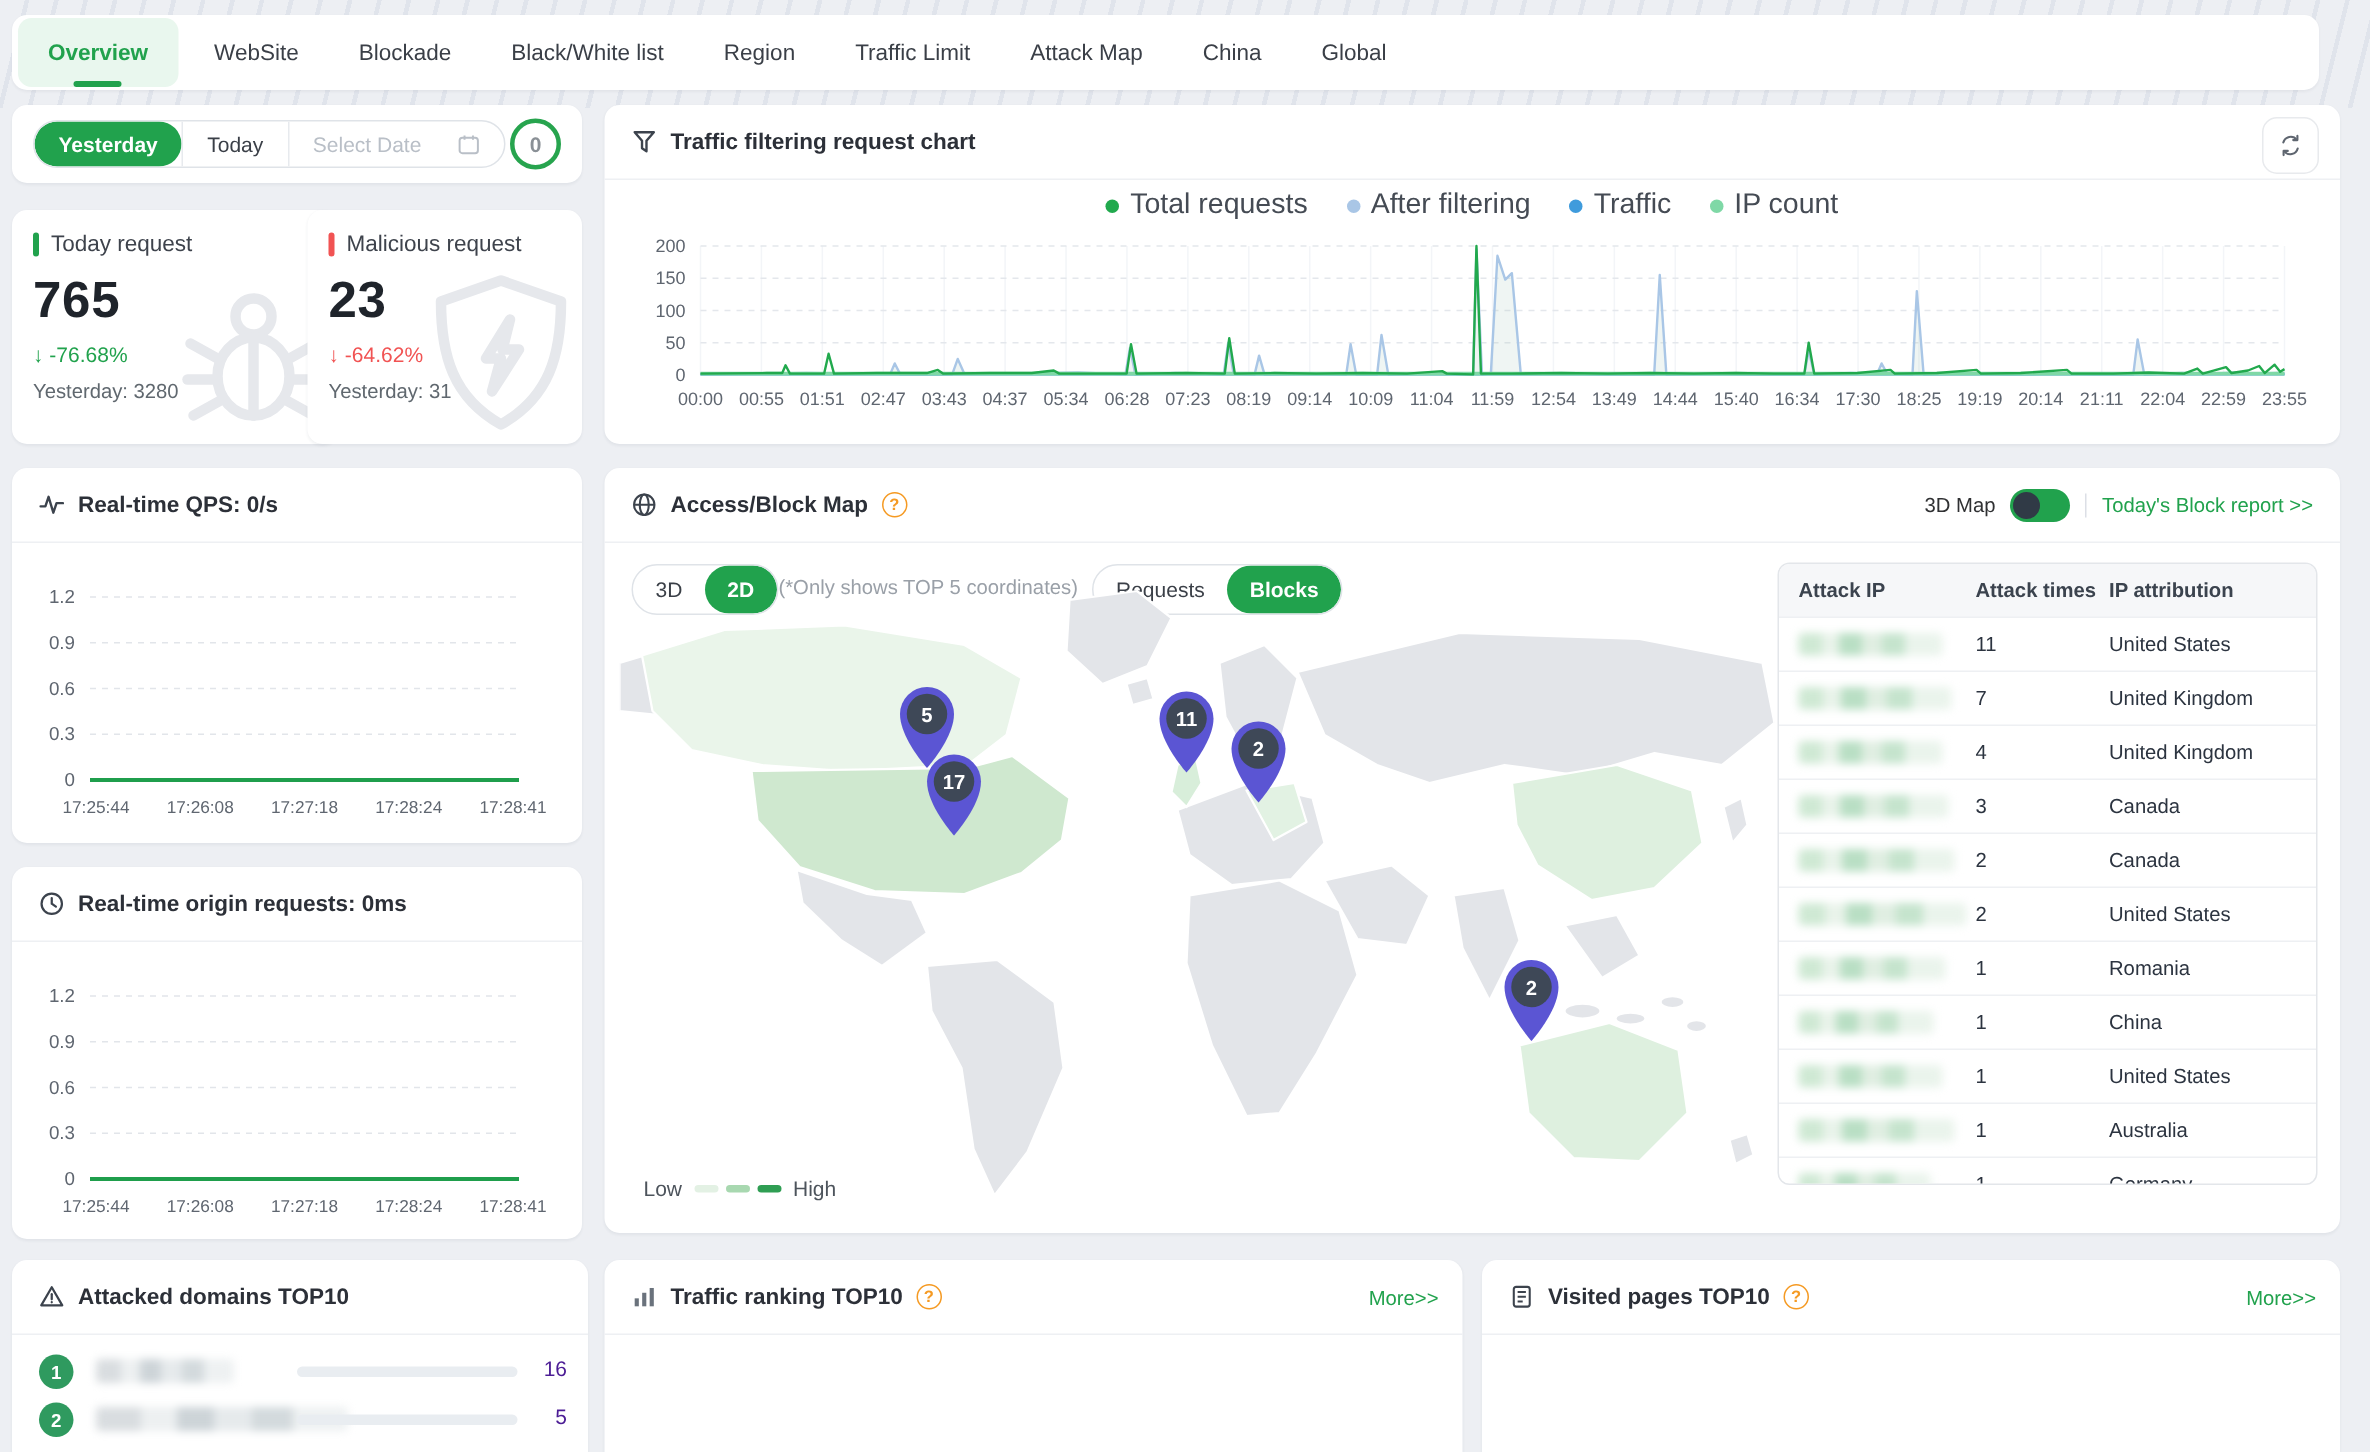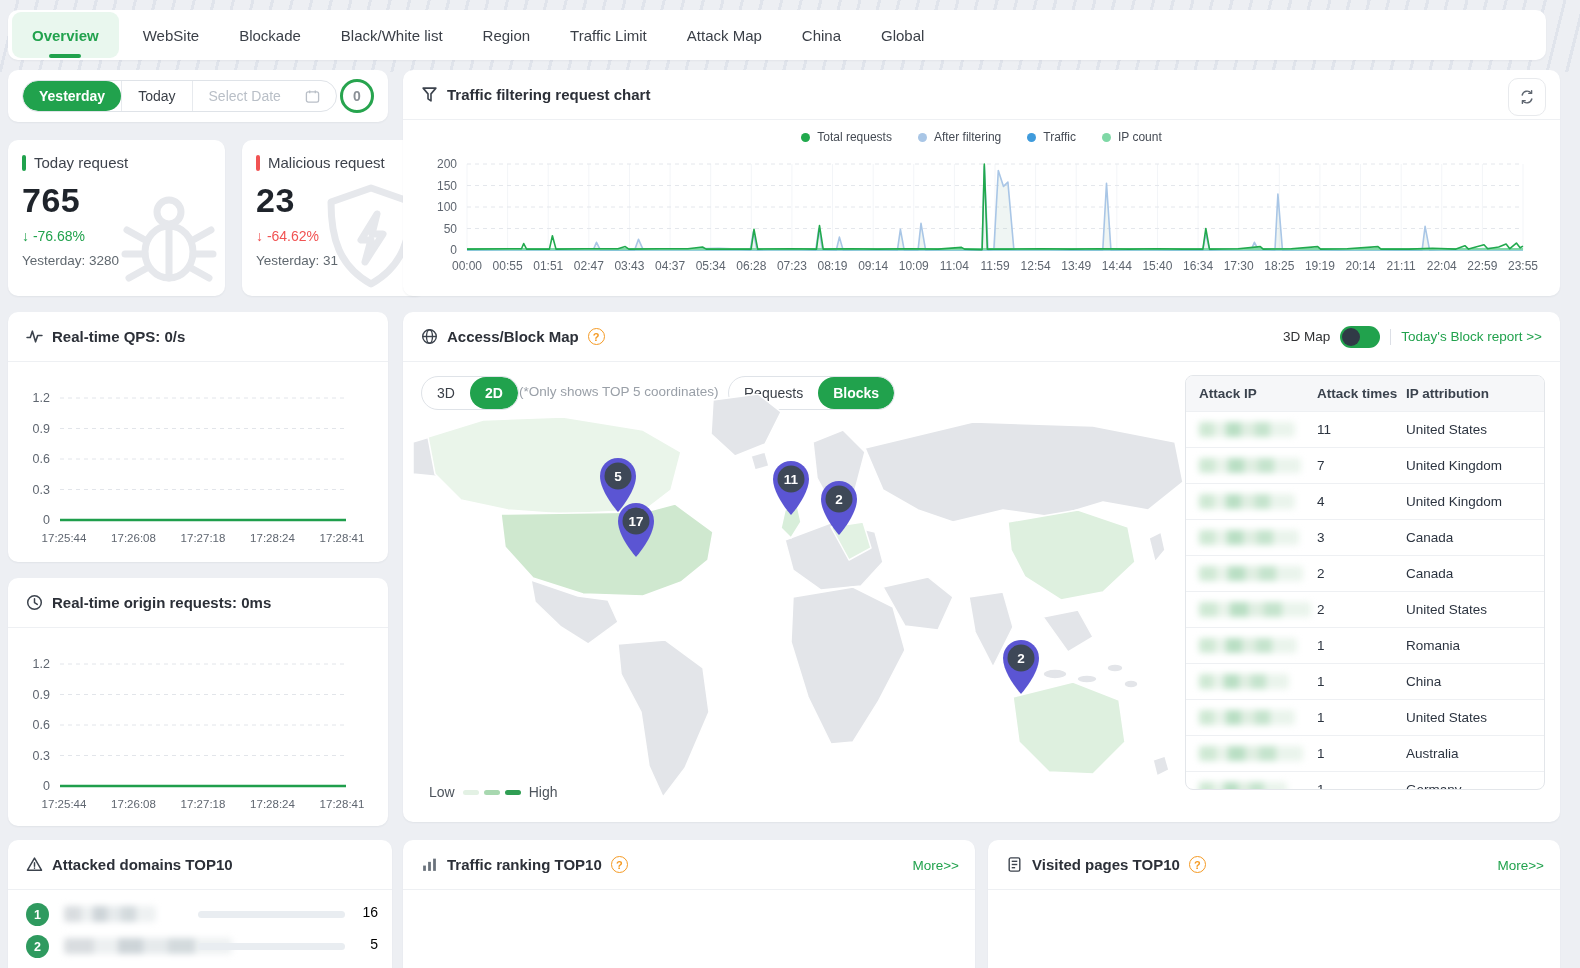--- a/index.html
+++ b/index.html
@@ -28,21 +28,21 @@
   
   .statcard{padding:14px 14px;overflow:hidden;box-sizing:border-box;}
   .stat-title{display:flex;align-items:center;gap:8px;font-size:15px;color:#3e434c;}
   .stat-accent{width:4px;height:16px;border-radius:2px;}
   .stat-value{font-size:34px;font-weight:800;color:#1f242b;margin-top:10px;letter-spacing:.5px;}
   .stat-delta{font-size:14px;margin-top:8px;}
   .stat-yesterday{font-size:13.5px;color:#60686f;margin-top:9px;}
   .watermark{position:absolute;right:2px;bottom:0;}
   
   .legend-row{position:absolute;left:0;top:52px;width:100%;height:30px;display:flex;align-items:center;justify-content:center;gap:26px;}
-  .legend-item{display:flex;align-items:center;gap:7px;font-size:12px;color:#454b54;cursor:pointer;}
+  .legend-item{display:flex;align-items:center;gap:7px;font-size:19px;color:#454b54;cursor:pointer;}
   .legend-dot{width:9px;height:9px;border-radius:50%;}
   .tick{font-size:12px;fill:#5f6670;}
   .iconbtn{position:absolute;right:14px;top:8px;width:36px;height:36px;border:1px solid #e8eaed;border-radius:10px;background:#fff;
     display:flex;align-items:center;justify-content:center;cursor:pointer;}
   
   .map-header-right{margin-left:auto;display:flex;align-items:center;gap:10px;font-weight:normal;}
   .toggle{width:40px;height:22px;border-radius:11px;background:#21a24d;position:relative;cursor:pointer;}
   .toggle .knob{position:absolute;left:2px;top:2px;width:18px;height:18px;border-radius:50%;background:#303a46;}
   .vdiv{width:1px;height:16px;background:#dcdfe6;}
   .greenlink{color:#21a24d;font-size:13.5px;cursor:pointer;}
@@ -65,21 +65,21 @@
   .blur{display:inline-block;height:15px;border-radius:3px;filter:blur(3px);
     background:linear-gradient(90deg,#cfe9d4 0 16%,#e9f3ea 16% 28%,#b9dfc4 28% 44%,#e0eee2 44% 58%,#c5e4cd 58% 74%,#eaf4ec 74% 100%);}
   .blur.gray{background:linear-gradient(90deg,#d9dde0 0 18%,#edf0f1 18% 32%,#cdd4d8 32% 47%,#e6eaec 47% 62%,#d3dadd 62% 78%,#eef1f2 78% 100%);}
   
   .more-link{position:absolute;right:16px;top:0;height:50px;display:flex;align-items:center;font-size:13.5px;color:#21a24d;font-weight:normal;cursor:pointer;}
   .rank-row{position:absolute;left:0;width:100%;height:30px;}
   .rank-badge{position:absolute;left:18px;top:3px;width:23px;height:23px;border-radius:50%;background:#2f9a5f;color:#fff;
     font-size:12.5px;font-weight:bold;display:flex;align-items:center;justify-content:center;}
   .bar-track{position:absolute;left:190px;top:11px;width:147px;height:7px;border-radius:4px;background:#e9edf1;}
   .bar-fill{height:7px;border-radius:4px;background:#338a63;}
-  .rank-val{position:absolute;right:14px;top:4px;font-size:14px;color:#000000;}
+  .rank-val{position:absolute;right:14px;top:4px;font-size:14px;color:#4c1d95;}
 </style>
 </head>
 <body>
 
 <div class="page">
 
   <nav class="topnav" id="topnav">
       <div class="tab active">Overview<span class="underline"></span></div>
       <div class="tab">WebSite</div>
       <div class="tab">Blockade</div>
@@ -127,21 +127,21 @@
         <line x1="30" y1="58" x2="12" y2="48"></line>
           <line x1="30" y1="72" x2="10" y2="72"></line>
           <line x1="32" y1="86" x2="14" y2="96"></line>
         <line x1="78" y1="58" x2="96" y2="48"></line>
           <line x1="78" y1="72" x2="98" y2="72"></line>
           <line x1="76" y1="86" x2="94" y2="96"></line>
       </svg>
     </span>
   </div>
 
-  <div class="panel statcard" style="left:205px;top:140px;width:183px;height:156px;margin-left:37px;">
+  <div class="panel statcard" style="left:205px;top:140px;width:183px;height:156px;">
     <div class="stat-title">
       <span class="stat-accent" style="background:#f15353;"></span>
       <span>Malicious request</span>
     </div>
     <div class="stat-value">23</div>
     <div class="stat-delta" style="color:#f15353;">↓ -64.62%</div>
     <div class="stat-yesterday">Yesterday: 31</div>
     <span class="watermark">
       <svg width="104" height="112" viewBox="0 0 104 112" fill="none" stroke="#e6e8ec" stroke-width="7" stroke-linejoin="round" stroke-linecap="round">
         <path d="M52 8 L92 22 C92 58 84 86 52 104 C20 86 12 58 12 22 Z"></path>

